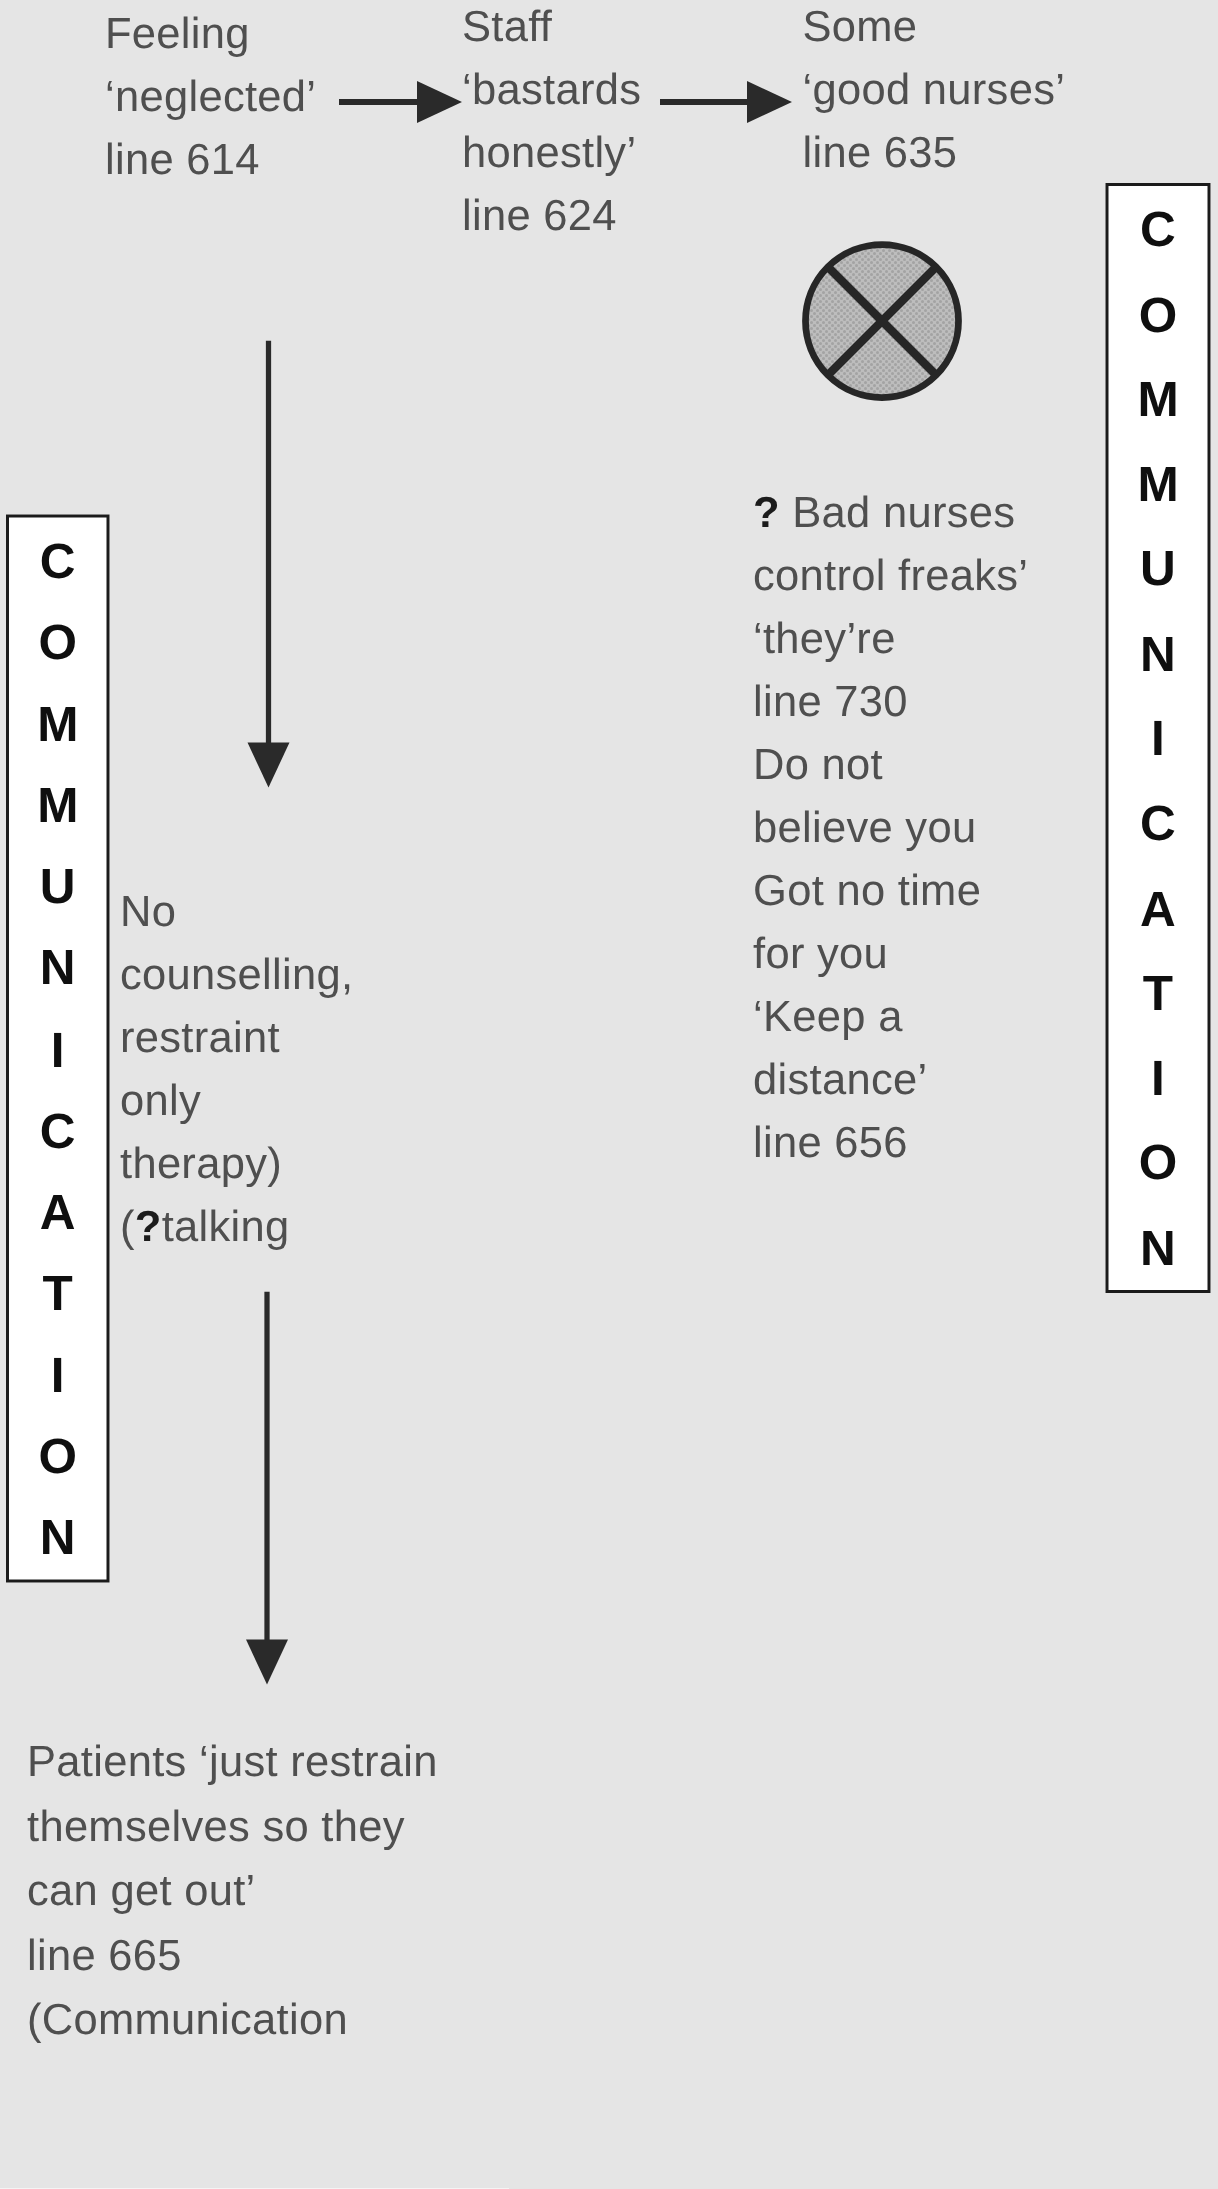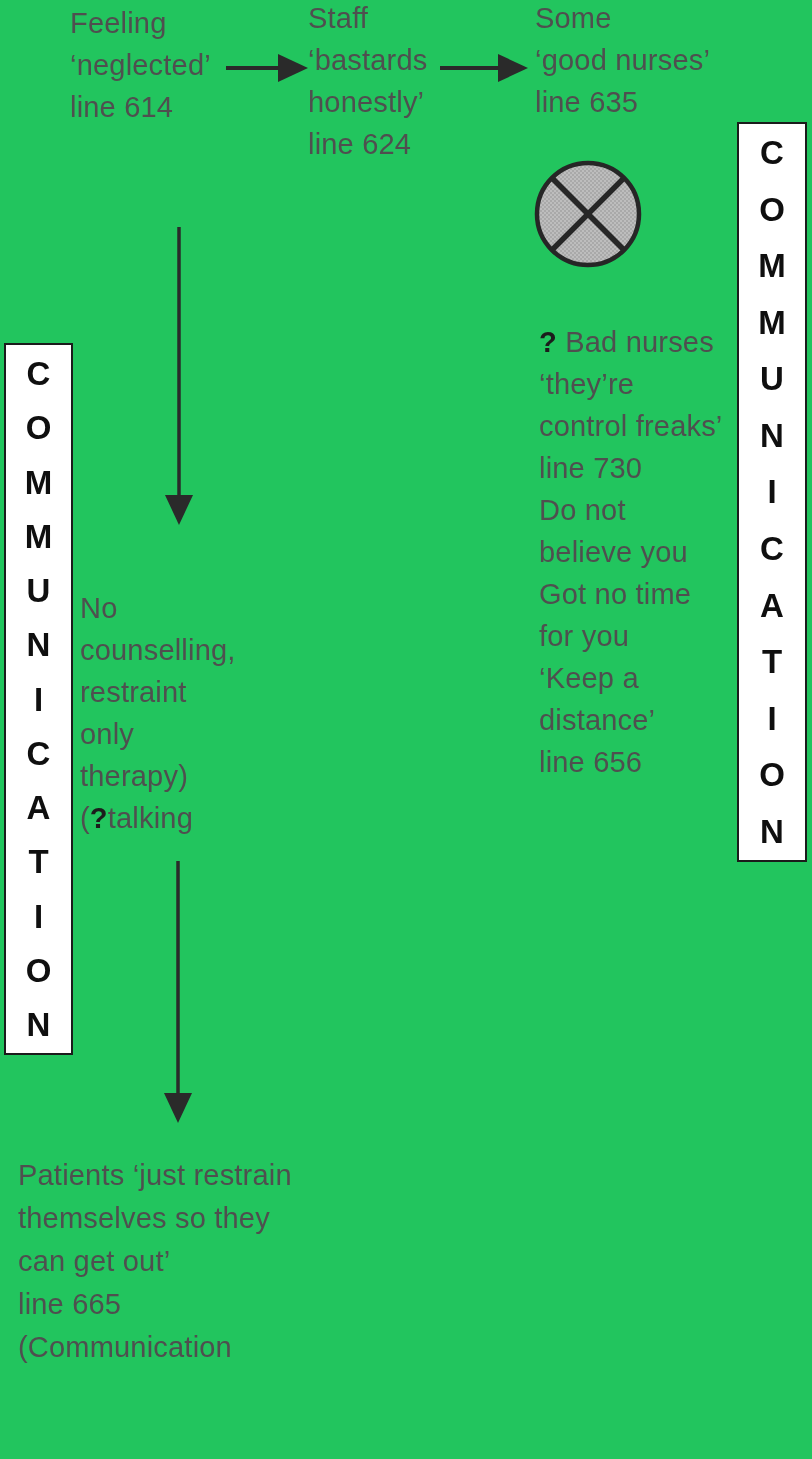--- a/index.html
+++ b/index.html
@@ -1,17 +1,17 @@
 <!DOCTYPE html>
 <html><head>
 <meta charset="utf-8">
 <style>
   html,body{margin:0;padding:0;background:#ffffff;}
   .canvas{
-    position:relative;width:812px;height:1459px;background:#22c55e;overflow:hidden;
+    position:relative;width:812px;height:1459px;background:#e5e5e5;overflow:hidden;
     font-family:"Liberation Sans","DejaVu Sans",sans-serif;
   }
   .txt{
     position:absolute;font-size:29px;line-height:42px;color:#4f4f4f;
     letter-spacing:0.2px;
   }
   .txt.center{text-align:left;}
   .q{font-weight:700;color:#1c1c1c;}
   .comm-box{
     position:absolute;border:2.5px solid #1b1b1b;background:#ffffff;box-sizing:border-box;
@@ -20,21 +20,21 @@
     width:100%;height:100%;display:flex;flex-direction:column;
     justify-content:space-between;align-items:center;
     padding:12px 0;box-sizing:border-box;
     font-weight:700;font-size:33px;line-height:1;color:#0f0f0f;
   }
   .arrow{position:absolute;}
   
   .node-feeling{left:70px;top:2px;width:175px;}
   .node-staff{left:308px;top:-3px;width:160px;}
   .node-good-nurses{left:535px;top:-3px;width:195px;}
-  .node-bad-nurses{left:502px;top:321px;width:238px;margin-left:37px;}
+  .node-bad-nurses{left:502px;top:321px;width:238px;}
   .node-no-counselling{left:80px;top:587px;width:200px;}
   .node-patients{left:18px;top:1154px;width:322px;line-height:43px;}
   .arrow-h1{left:226px;top:52px;}
   .arrow-h2{left:440px;top:52px;}
   .arrow-v1{left:163px;top:227px;}
   .arrow-v2{left:162px;top:861px;}
   .crossed-circle{left:532px;top:158px;}
   .comm-left{left:4px;top:343px;width:69px;height:712px;}
   .comm-right{left:737px;top:122px;width:70px;height:740px;}
 </style>
@@ -98,22 +98,22 @@
         <span>A</span>
         <span>T</span>
         <span>I</span>
         <span>O</span>
         <span>N</span>
       </div>
   </div>
 
   <div class="txt node-bad-nurses">
     <div><span class="q">?</span><span> Bad nurses</span></div>
+    <div>control freaks’</div>
     <div>‘they’re</div>
-    <div>control freaks’</div>
     <div>line 730</div>
     <div>Do not</div>
     <div>believe you</div>
     <div>Got no time</div>
     <div>for you</div>
     <div>‘Keep a</div>
     <div>distance’</div>
     <div>line 656</div>
   </div>
 

